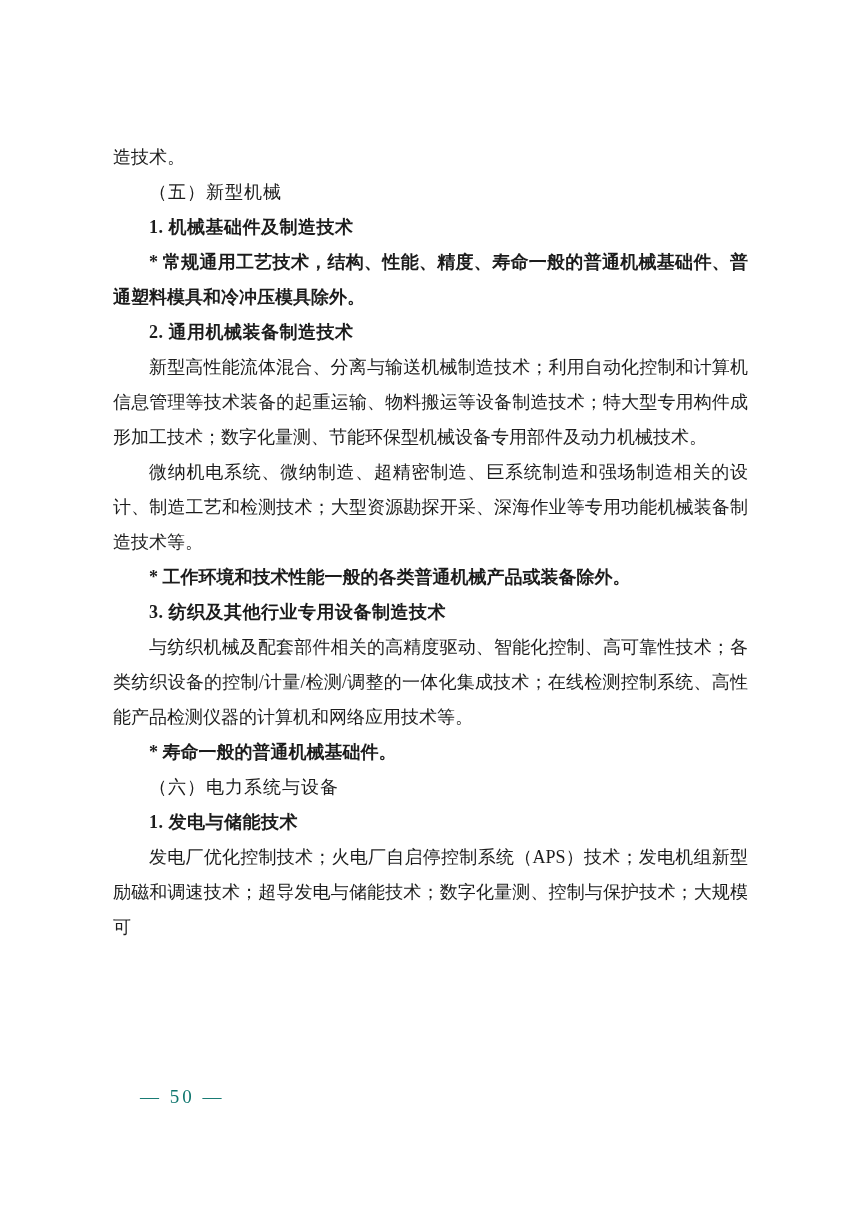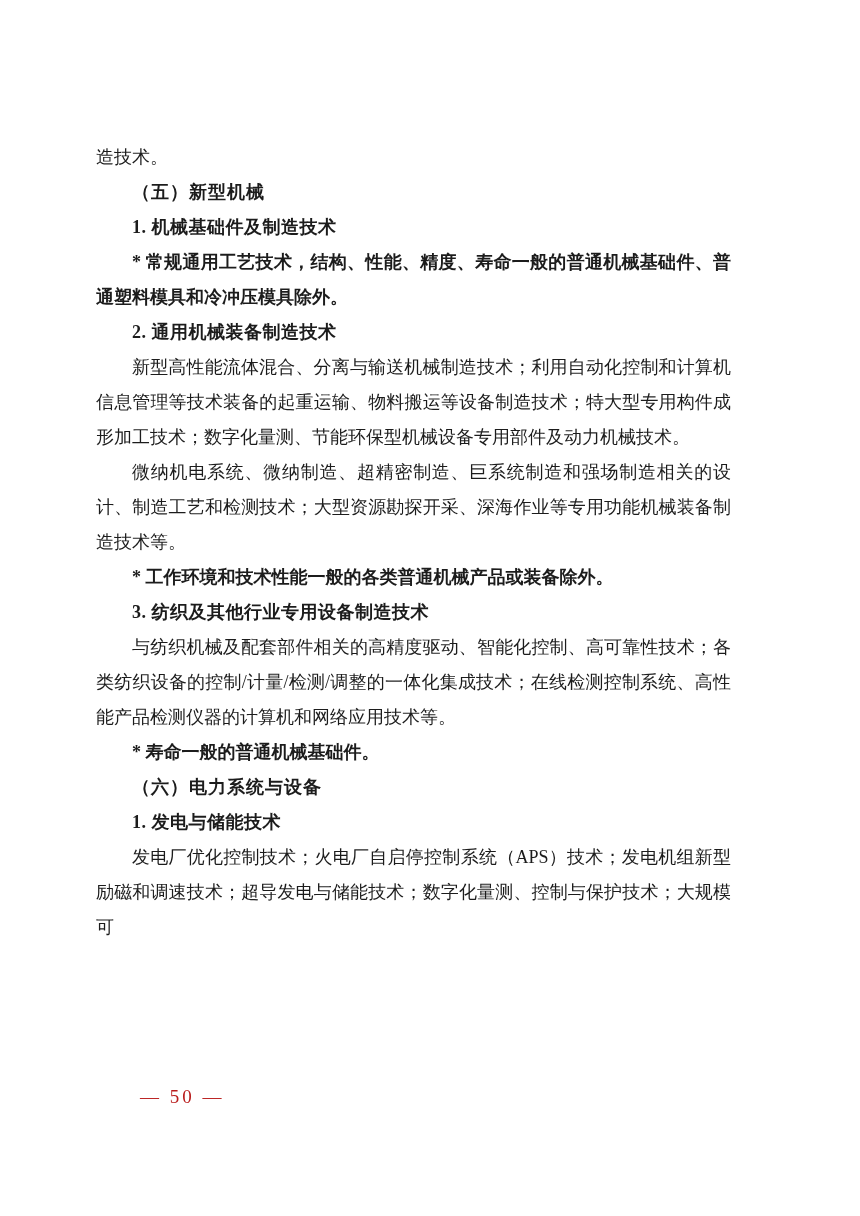--- a/index.html
+++ b/index.html
@@ -12,38 +12,38 @@
     width: 860px;
     height: 1216px;
     margin: 0 auto;
     background: #ffffff;
     overflow: hidden;
     font-family: "Liberation Serif", "DejaVu Serif", serif;
     color: #1c1c1c;
   }
   .content {
     position: absolute;
-    left: 96px;
+    left: 113px;
     top: 140px;
     width: 635px;
     font-size: 18px;
     line-height: 35px;
   }
   .content p {
     margin: 0;
     padding: 0;
     text-align: justify;
     text-justify: inter-character;
   }
   .continuation {
     text-indent: 0;
     text-align: left !important;
   }
   .section-heading {
-    font-weight: bold;
+    font-weight: normal;
     text-indent: 2em;
     text-align: left;
     letter-spacing: 1px;
   }
   .sub-heading {
     font-weight: bold;
     text-indent: 2em;
     text-align: center;
     letter-spacing: 0.5px;
   }
@@ -54,21 +54,21 @@
     text-indent: 2em;
     font-weight: bold;
   }
   .footer {
     position: absolute;
     left: 140px;
     top: 1083px;
     font-size: 19px;
     line-height: 28px;
     letter-spacing: 3px;
-    color: #b91c1c;
+    color: #0f766e;
   }
 </style>
 </head>
 <body>
 
 <div class="page">
   <div class="content">
       <p class="continuation">造技术。</p>
       <p class="section-heading">（五）新型机械</p>
       <p class="sub-heading">1. 机械基础件及制造技术</p>

